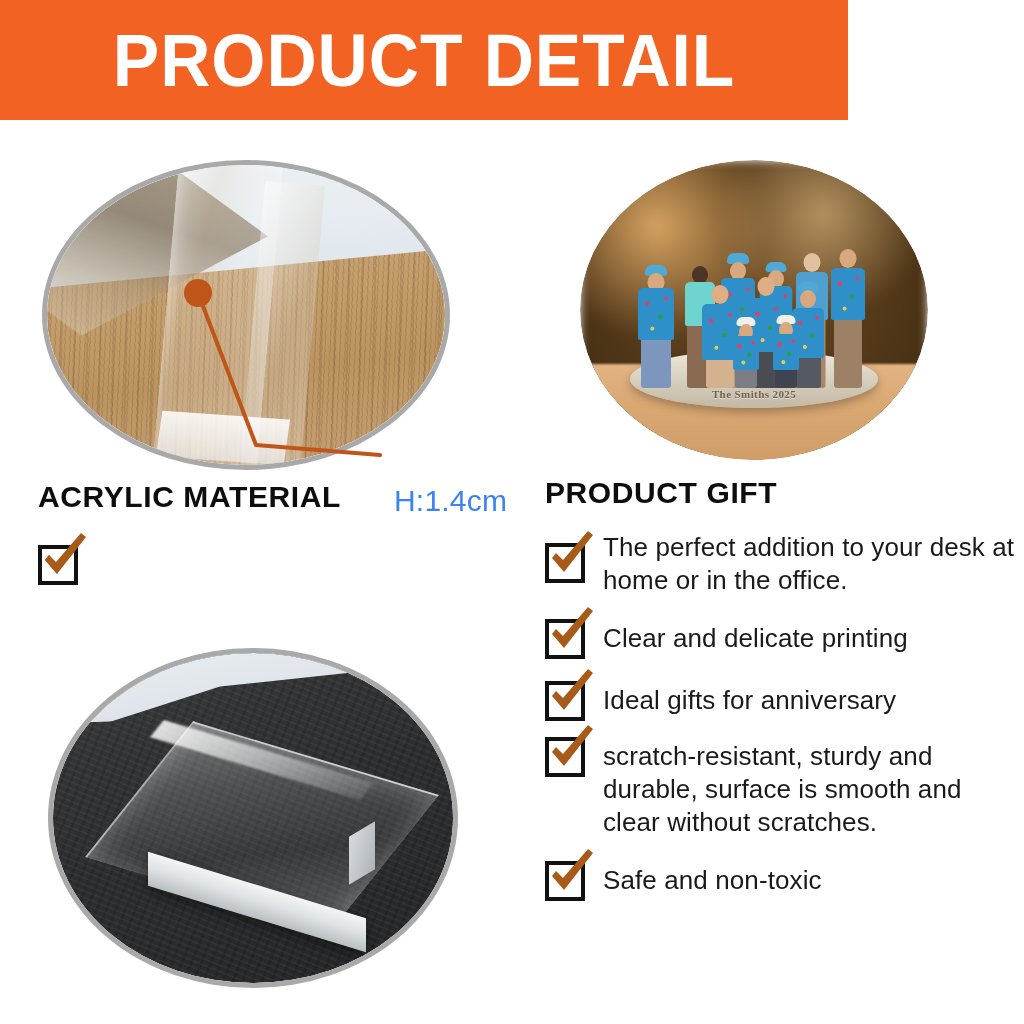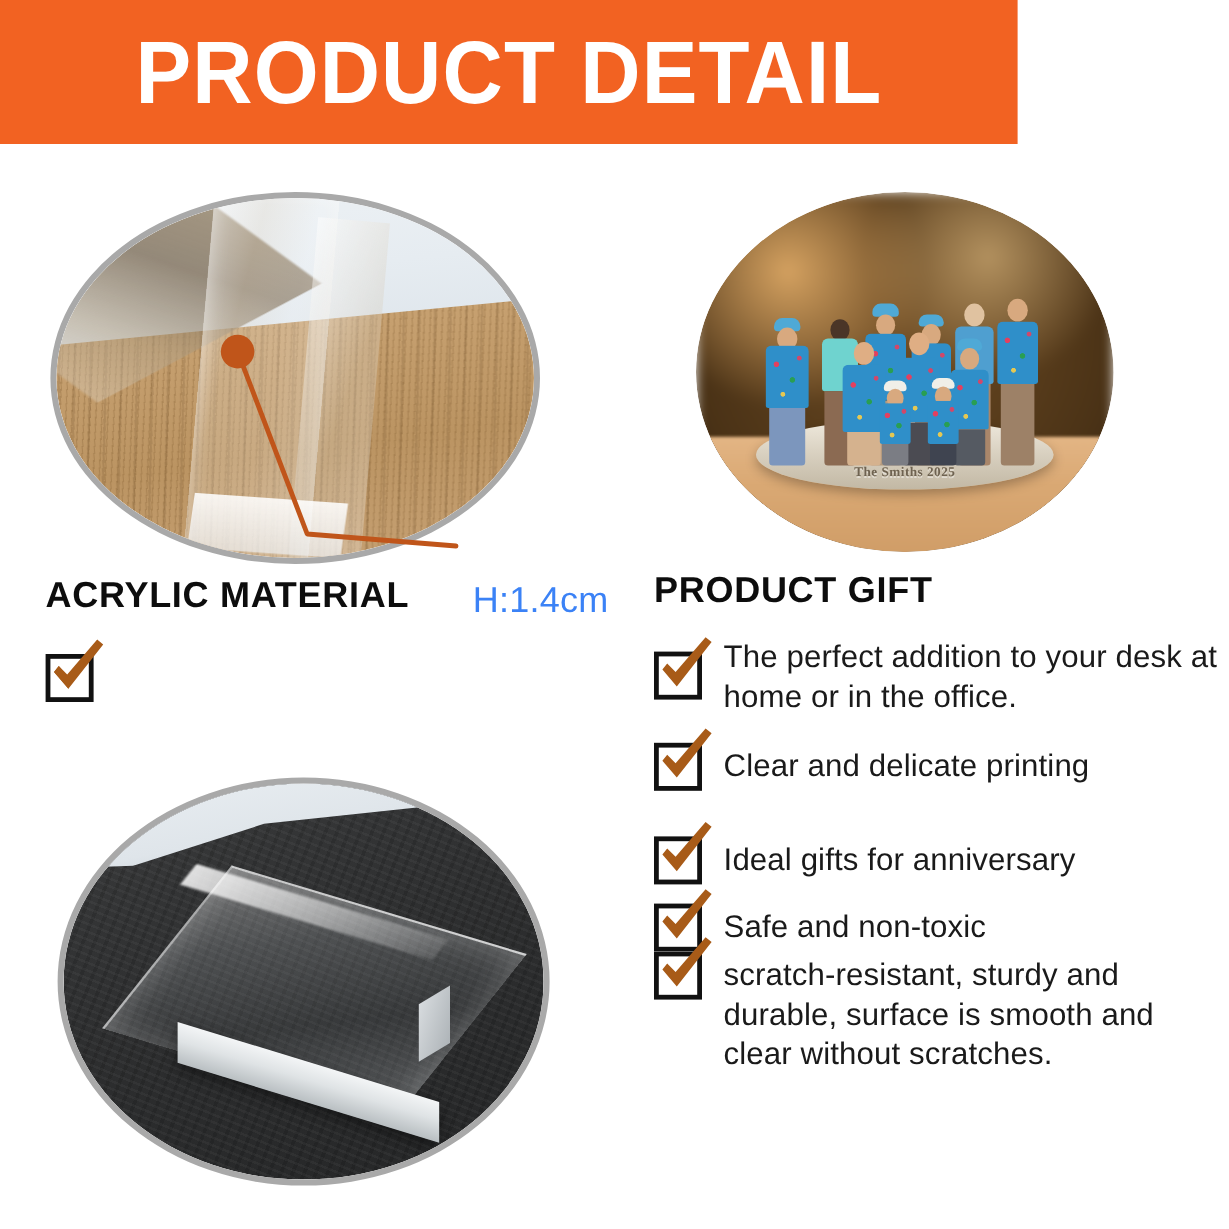--- a/index.html
+++ b/index.html
@@ -441,49 +441,49 @@
 
   <div class="feature-item" style="margin-bottom:22px;align-items:center;">
     <div class="checkbox">
       <svg class="tick" viewBox="0 0 54 54">
         <path d="M8 27 L20 41 L49 4 L44 0 L19 29 L12 22 Z" fill="#a85b18"></path>
       </svg>
     </div>
     <div class="feature-text">The perfect addition to your desk at home or in the office.</div>
   </div>
 
-  <div class="feature-item" style="margin-bottom:38px;">
+  <div class="feature-item" style="margin-bottom:22px;">
     <div class="checkbox">
       <svg class="tick" viewBox="0 0 54 54">
         <path d="M8 27 L20 41 L49 4 L44 0 L19 29 L12 22 Z" fill="#a85b18"></path>
       </svg>
     </div>
     <div class="feature-text">Clear and delicate printing</div>
   </div>
 
   <div class="feature-item" style="margin-bottom:16px;text-align:center;">
     <div class="checkbox">
       <svg class="tick" viewBox="0 0 54 54">
         <path d="M8 27 L20 41 L49 4 L44 0 L19 29 L12 22 Z" fill="#a85b18"></path>
       </svg>
     </div>
     <div class="feature-text">Ideal gifts for anniversary</div>
   </div>
 
+  <div class="feature-item" style="margin-bottom:22px;">
+    <div class="checkbox">
+      <svg class="tick" viewBox="0 0 54 54">
+        <path d="M8 27 L20 41 L49 4 L44 0 L19 29 L12 22 Z" fill="#a85b18"></path>
+      </svg>
+    </div>
+    <div class="feature-text">scratch-resistant, sturdy and durable, surface is smooth and clear without scratches.</div>
+  </div>
+
   <div class="feature-item" style="margin-bottom:0;">
     <div class="checkbox">
       <svg class="tick" viewBox="0 0 54 54">
         <path d="M8 27 L20 41 L49 4 L44 0 L19 29 L12 22 Z" fill="#a85b18"></path>
       </svg>
     </div>
     <div class="feature-text">Safe and non-toxic</div>
   </div>
 
-  <div class="feature-item" style="margin-bottom:22px;">
-    <div class="checkbox">
-      <svg class="tick" viewBox="0 0 54 54">
-        <path d="M8 27 L20 41 L49 4 L44 0 L19 29 L12 22 Z" fill="#a85b18"></path>
-      </svg>
-    </div>
-    <div class="feature-text">scratch-resistant, sturdy and durable, surface is smooth and clear without scratches.</div>
-  </div>
-
 </div>
 
 </body></html>

